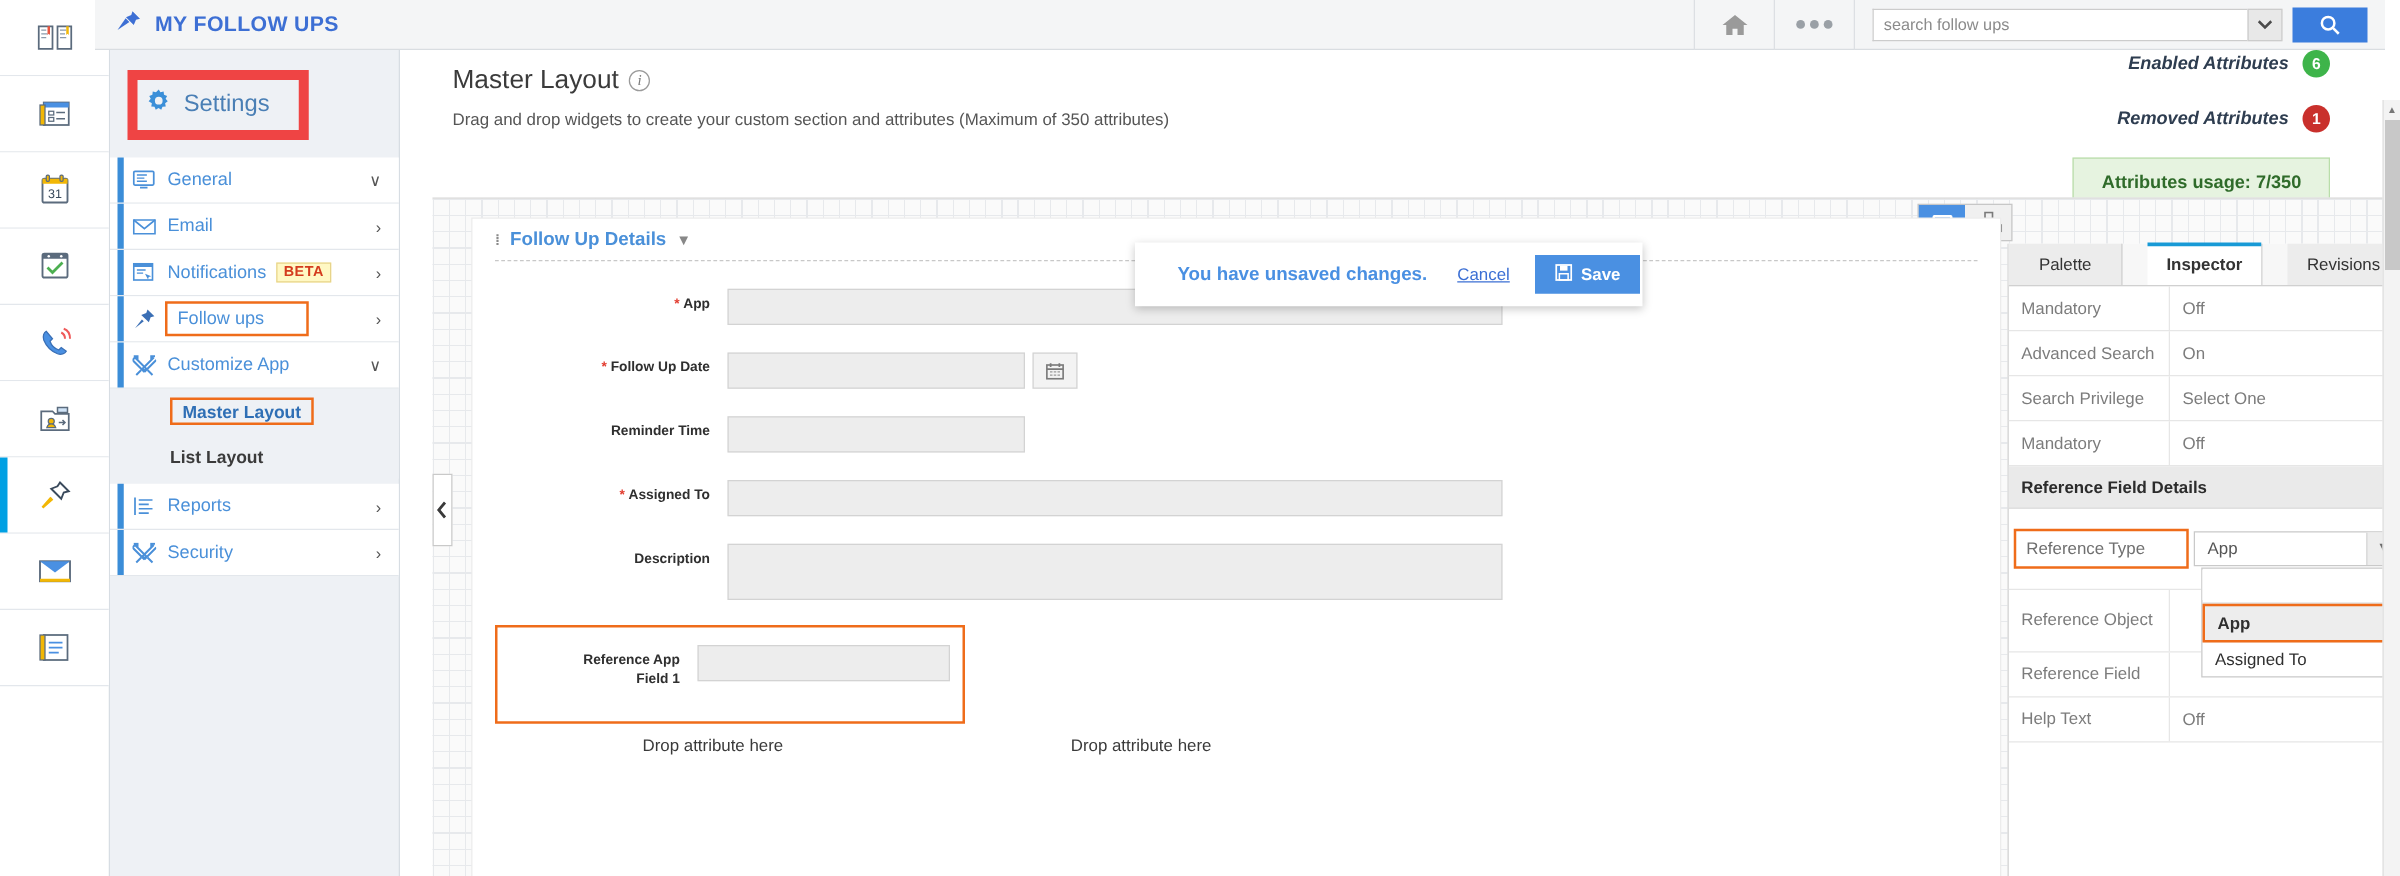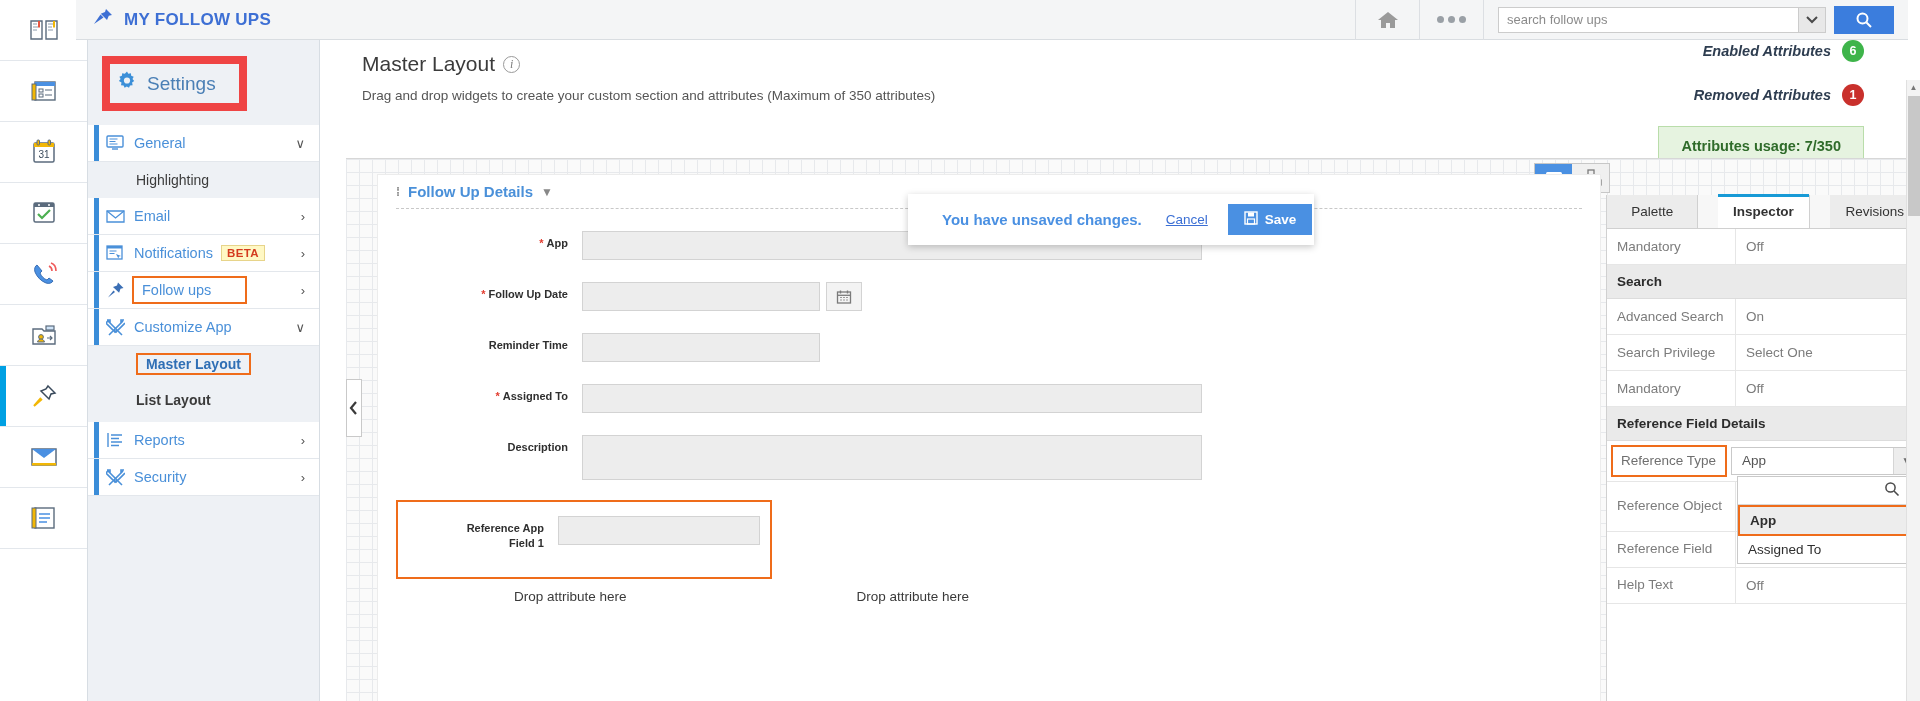--- a/index.html
+++ b/index.html
@@ -229,21 +229,21 @@
   .tab.active::before { content:''; position:absolute; left:0; right:0; top:-1px; height:3px; background:#189ad6; }
 
   .prop-table { font-size: 13.5px; }
   .prow { display:flex; border-bottom: 1px solid #e6e6e6; min-height: 36px; align-items:center; }
   .prow .k { width: 128px; padding: 8px 10px; color:#7c7c7c; line-height:1.3; }
   .prow .v { flex:1; padding: 8px 10px; color:#7c7c7c; border-left:1px solid #e6e6e6; align-self:stretch; display:flex; align-items:center; }
   .psection {
     background:#eaeaea; font-weight:bold; color:#2c2c2c; padding: 9px 10px;
     border-bottom:1px solid #dcdcdc; font-size: 13.5px;
   }
-  .k.boxed { border: 2px solid #ef6c1a; padding: 5px 8px; margin: 4px 4px; width: 116px; color:#6f6f6f; }
+  .k.boxed { border: 2px solid #ef6c1a; padding: 5px 8px; margin: 16px 4px; width: 140px; color:#6f6f6f; }
 
   .dd-wrap { position: relative; flex:1; }
   .dd-head {
     display:flex; align-items:center; height: 28px; border:1px solid #c9c9c9; background:#fff;
   }
   .dd-head .val { flex:1; padding-left: 10px; font-size: 13.5px; color:#555; }
   .dd-head .arrow { width: 26px; height:100%; background:#ededed; border-left:1px solid #d5d5d5;
     display:flex; align-items:center; justify-content:center; color:#6d6d6d; font-size: 10px; }
   .dd-panel {
     position:absolute; left: 6px; top: 29px; width: 172px; background:#fff;
@@ -405,23 +405,20 @@
           <svg width="18" height="16" viewBox="0 0 18 16">
               <rect x="1" y="1" width="16" height="11" rx="1" fill="#fff" stroke="#4a90d9" stroke-width="1.4"></rect>
               <path d="M3.5 4h8M3.5 6.5h6M3.5 9h8" stroke="#4a90d9" stroke-width="1.1"></path>
               <path d="M6 14h6" stroke="#4a90d9" stroke-width="1.4"></path>
             </svg>
         </span>
         <span class="ml">General</span>
         <span class="chev">∨</span>
       </div>
 
-      <div class="menu-sub">
-        <span>Highlighting</span>
-      </div>
 
       <div class="menu-row">
         <span class="mi">
           <svg width="19" height="15" viewBox="0 0 19 15">
               <path d="M1 2h17v11H1z" fill="none" stroke="#4a90d9" stroke-width="1.3"></path>
               <path d="M1 2l8.5 7L18 2" fill="none" stroke="#4a90d9" stroke-width="1.3"></path>
             </svg>
         </span>
         <span class="ml">Email</span>
         <span class="chev">›</span>
@@ -634,21 +631,20 @@
         <div class="tab">Revisions</div>
       </div>
 
       <div class="prop-table">
 
         <div class="prow">
           <div class="k">Mandatory</div>
           <div class="v">Off</div>
         </div>
 
-        <div class="psection">Search</div>
 
         <div class="prow">
           <div class="k">Advanced Search</div>
           <div class="v">On</div>
         </div>
 
         <div class="prow">
           <div class="k">Search Privilege</div>
           <div class="v">Select One</div>
         </div>

